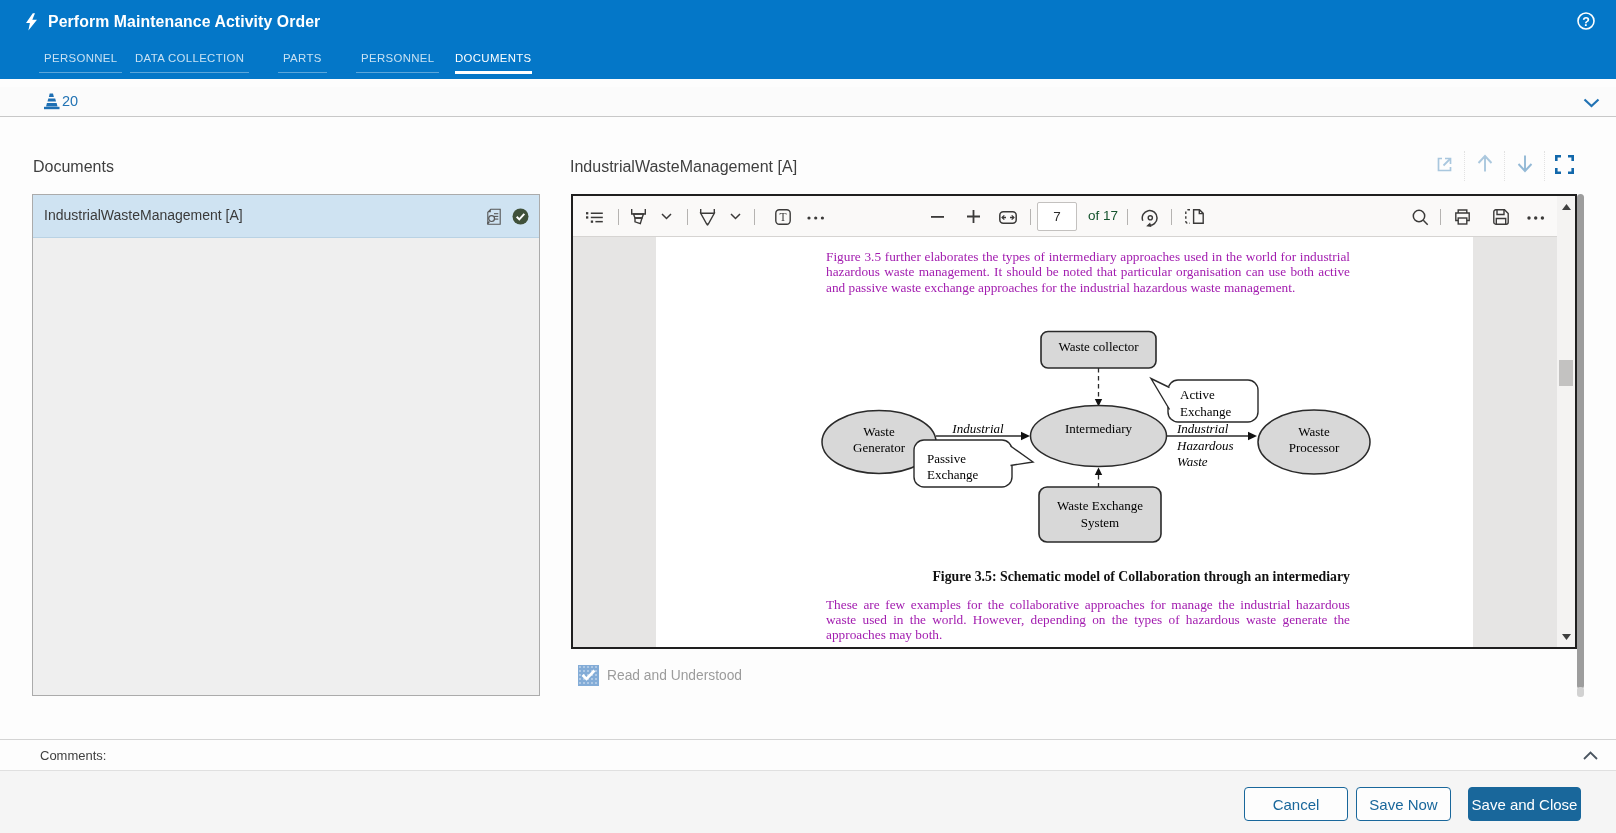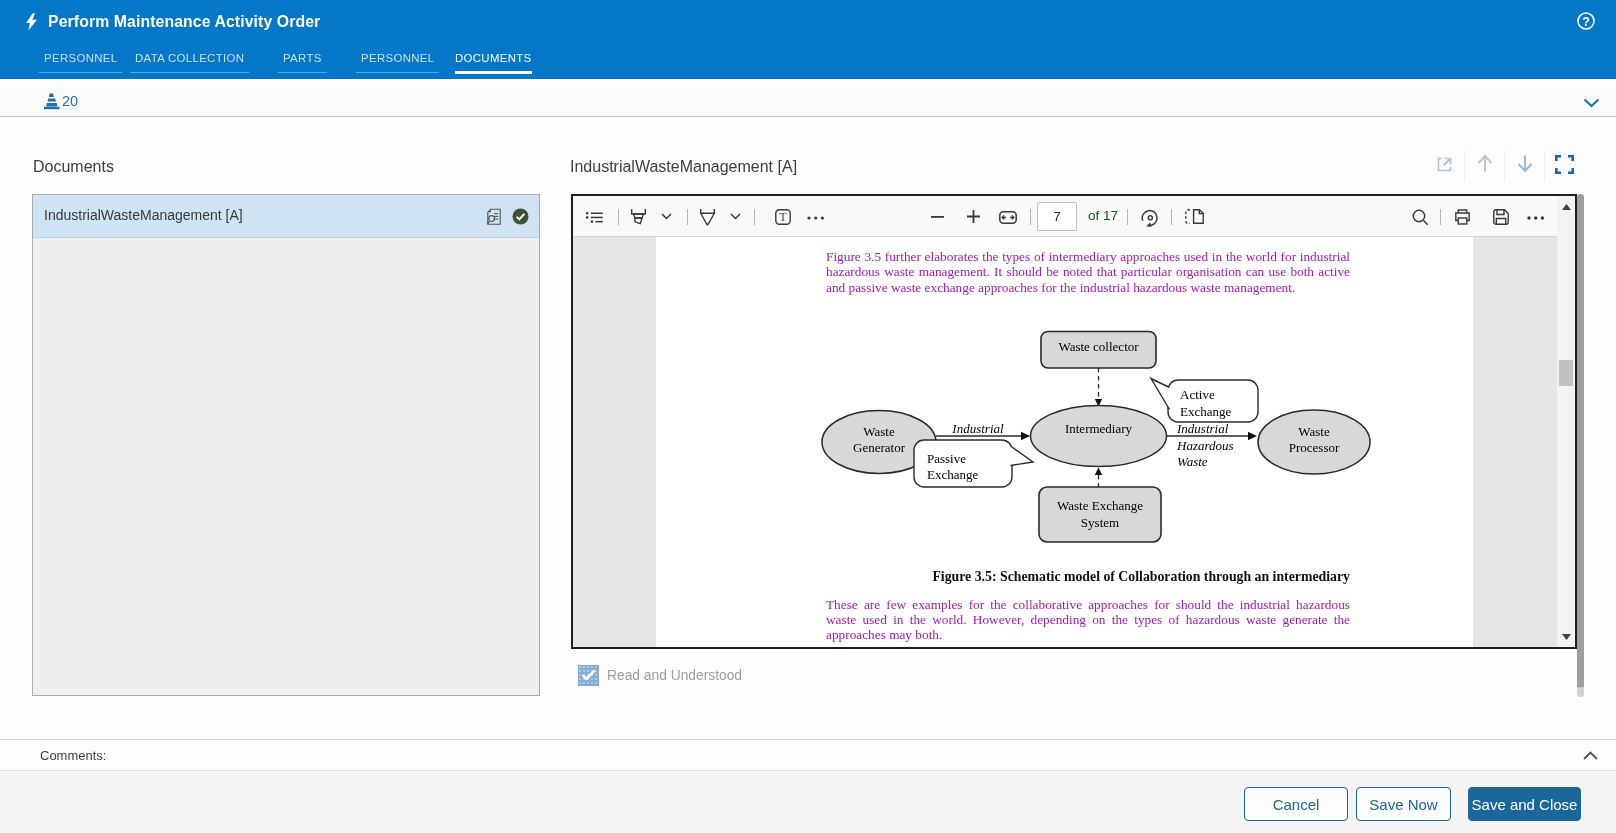--- a/index.html
+++ b/index.html
@@ -311,21 +311,21 @@
 
         <path d="M442.5 230.5 L438.8 238 L446.2 238 Z" fill="#111"></path>
         <line x1="442.5" y1="238" x2="442.5" y2="250" stroke="#2a2a2a" stroke-width="1.3" stroke-dasharray="4.5 3.5"></line>
         <rect x="383" y="250" width="122" height="55" rx="8" fill="#d8d8d8" stroke="#2a2a2a" stroke-width="1.6"></rect>
         <text x="444" y="272.5" text-anchor="middle">Waste Exchange</text>
         <text x="444" y="289.5" text-anchor="middle">System</text>
       </g>
     </svg>
     <div id="caption">Figure 3.5: Schematic model of Collaboration through an intermediary</div>
     <div class="para" style="top:359.5px">
-      <div class="jline">These are few examples for the collaborative approaches for should the industrial hazardous</div>
+      <div class="jline">These are few examples for the collaborative approaches for manage the industrial hazardous</div>
       <div class="jline">waste used in the world. However, depending on the types of hazardous waste generate the</div>
       <div>approaches may both.</div>
     </div>
   </div>
   <div id="pdfscroll">
     <svg class="abs" style="left:5px;top:8px" width="9" height="6" viewBox="0 0 9 6">
         <path d="M4.5 0 L9 6 H0 Z" fill="#3f3f3f"></path>
       </svg>
     <svg class="abs" style="left:5px;top:438px" width="9" height="6" viewBox="0 0 9 6">
         <path d="M4.5 6 L9 0 H0 Z" fill="#3f3f3f"></path>

